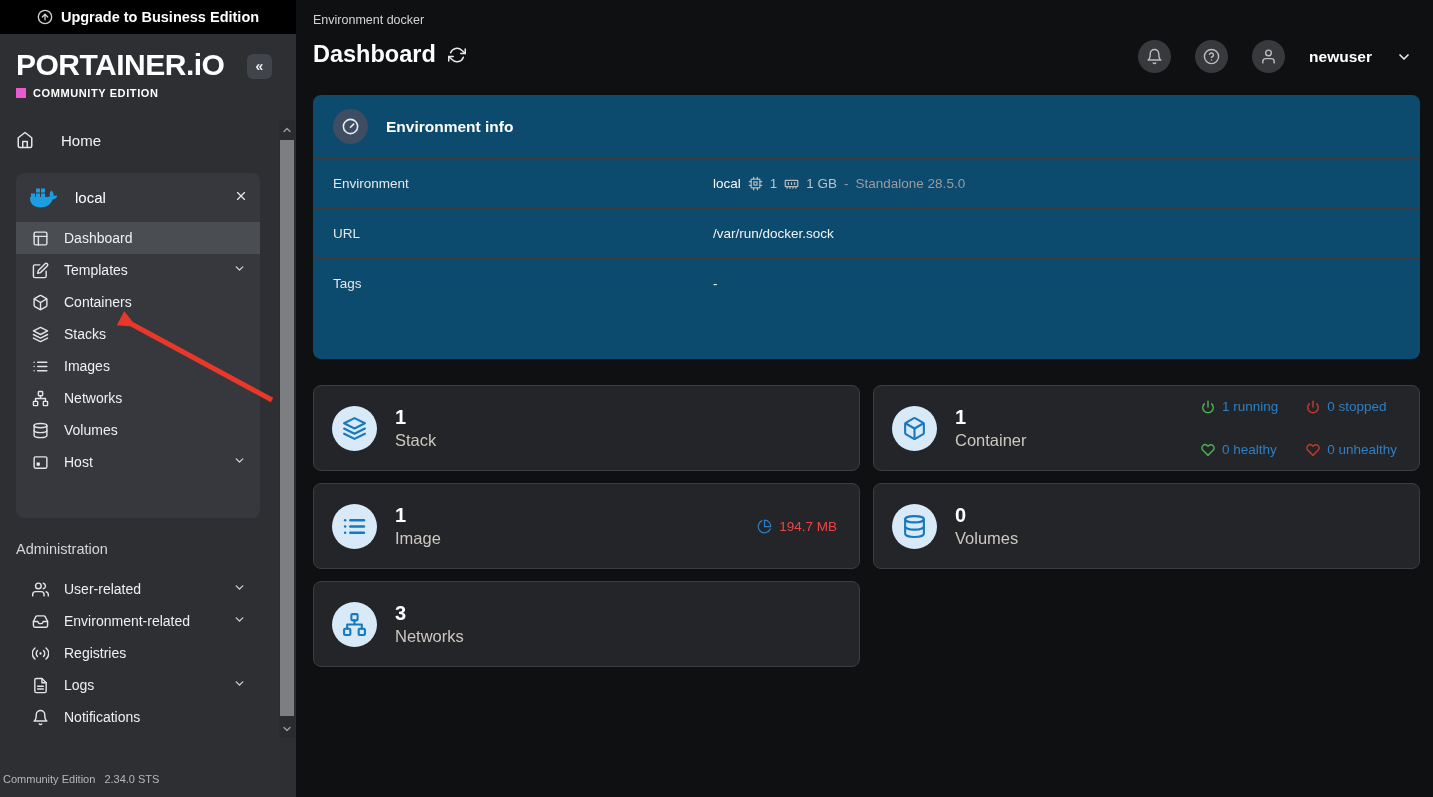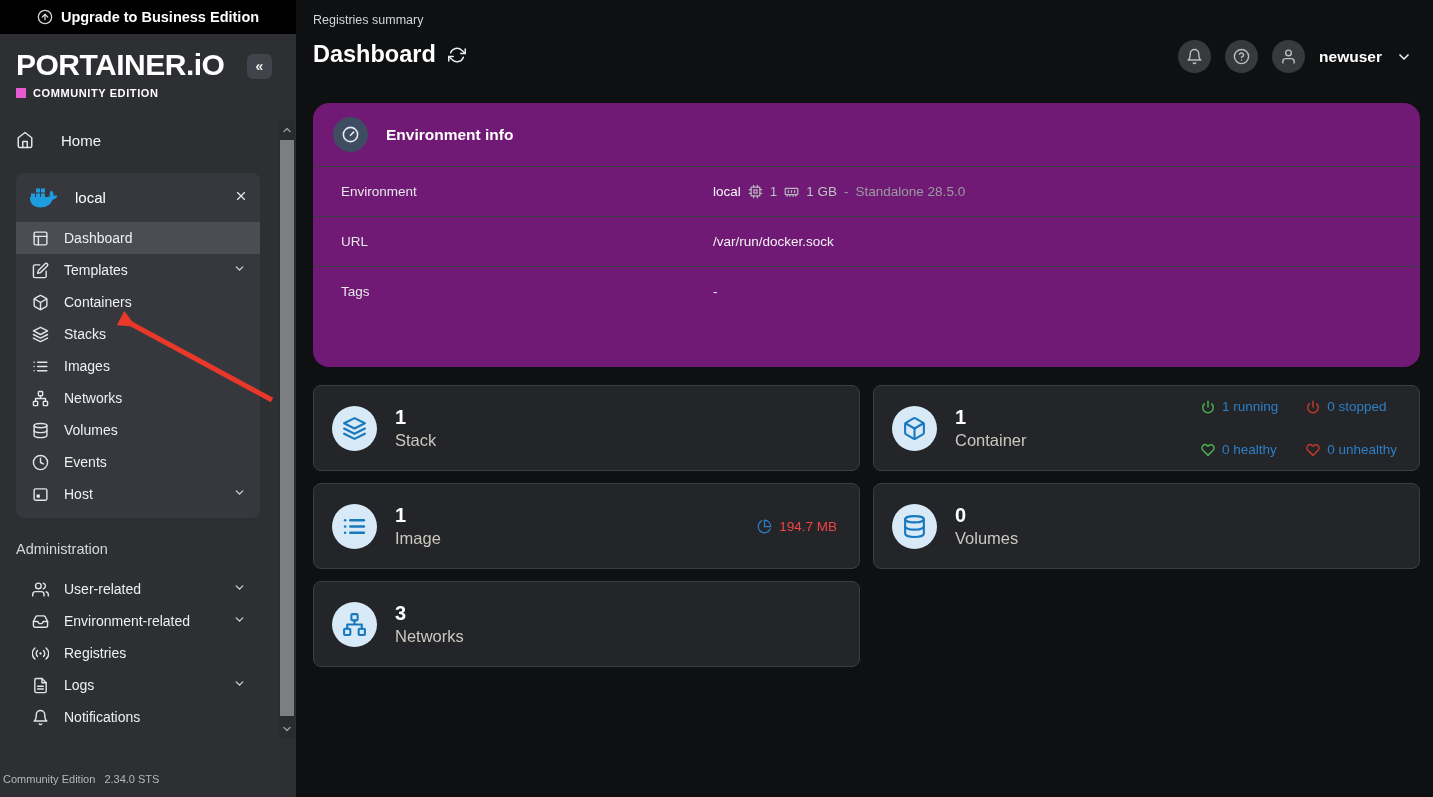--- a/index.html
+++ b/index.html
@@ -62,37 +62,37 @@
   .annot-arrow { position:absolute; left:0; top:0; pointer-events:none; z-index:50; }
 
   
   .main { position:absolute; left:296px; top:0; width:1137px; height:797px; background:#0f1012; }
   .breadcrumb { position:absolute; left:17px; top:13px; color:#d2d4d7; font-size:12.5px; }
   .title-row { position:absolute; left:17px; top:41px; display:flex; align-items:center; gap:12px; }
   .title-row h1 { color:#fff; font-size:23.5px; font-weight:700; }
   .refresh-btn { background:none; border:none; cursor:pointer; padding:0; line-height:0; }
   .refresh-btn svg { width:18px; height:18px; stroke:#e8eaec; }
 
-  .user-area { position:absolute; right:21px; top:40px; display:flex; align-items:center; gap:14px; }
+  .user-area { position:absolute; right:21px; top:40px; display:flex; align-items:center; gap:24px; }
   .circle-btn { width:33px; height:33px; border-radius:50%; background:#38393c; border:none;
             display:flex; align-items:center; justify-content:center; cursor:pointer; }
   .circle-btn svg { width:17px; height:17px; stroke:#bbbcbf; }
   .username { color:#fff; font-size:15.5px; font-weight:700; cursor:pointer; }
   .user-chev { line-height:0; cursor:pointer; }
   .user-chev svg { width:16px; height:16px; stroke:#e8eaec; }
 
-  .env-panel { position:absolute; left:17px; top:103px; width:1107px; height:264px;
-            background:#701a75; border-radius:16px; overflow:hidden; }
+  .env-panel { position:absolute; left:17px; top:95px; width:1107px; height:264px;
+            background:#0c4a6e; border-radius:8px; overflow:hidden; }
   .env-panel-head { display:flex; align-items:center; gap:18px; height:63px; padding-left:20px; }
   .gauge-circle { width:35px; height:35px; border-radius:50%; background:#3e4d62;
             display:flex; align-items:center; justify-content:center; }
   .gauge-circle svg { width:19px; height:19px; stroke:#e6ecf3; }
   .env-panel-title { color:#fff; font-size:15.5px; font-weight:700; }
   .env-row { display:flex; align-items:center; height:50px; border-top:1px solid #3a3b3f; font-size:13.5px; }
-  .env-row .lbl { width:400px; padding-left:28px; color:#e6e7e9; }
+  .env-row .lbl { width:400px; padding-left:20px; color:#e6e7e9; }
   .env-row .val { color:#f2f3f5; }
   .env-composite { display:flex; align-items:center; gap:7px; }
   .env-composite .nm { color:#f7f8fa; }
   .env-composite svg { width:15px; height:15px; stroke:#b6b8bc; }
   .env-composite .res { color:#bfc1c5; }
   .env-composite .dim { color:#9a9ca0; }
 
   .cards { position:absolute; left:17px; top:385px; width:1107px;
             display:grid; grid-template-columns:547px 547px; column-gap:13px; row-gap:12px; }
   .card { height:86px; background:#242529; border:1px solid #3b3d41; border-radius:8px;
@@ -221,27 +221,20 @@
         <div class="nav-item">
           <svg viewBox="0 0 24 24" fill="none" stroke-width="2" stroke-linecap="round" stroke-linejoin="round">
               <ellipse cx="12" cy="5" rx="9" ry="3"></ellipse>
               <path d="M21 12c0 1.66-4 3-9 3s-9-1.34-9-3"></path>
               <path d="M3 5v14c0 1.66 4 3 9 3s9-1.34 9-3V5"></path>
             </svg>
           <span>Volumes</span>
         </div>
         <div class="nav-item">
           <svg viewBox="0 0 24 24" fill="none" stroke-width="2" stroke-linecap="round" stroke-linejoin="round">
-              <circle cx="12" cy="12" r="10"></circle>
-              <polyline points="12 6 12 12 16 14"></polyline>
-            </svg>
-          <span>Events</span>
-        </div>
-        <div class="nav-item">
-          <svg viewBox="0 0 24 24" fill="none" stroke-width="2" stroke-linecap="round" stroke-linejoin="round">
               <rect x="3" y="4" width="18" height="16" rx="2"></rect>
               <rect x="6.5" y="12" width="4.5" height="4.5" fill="currentColor" stroke="none"></rect>
             </svg>
           <span>Host</span>
           <span class="chev"><svg viewBox="0 0 24 24" fill="none" stroke-width="2.5" stroke-linecap="round" stroke-linejoin="round">
                 <polyline points="6 9 12 15 18 9"></polyline>
               </svg></span>
         </div>
       </div>
     </div>
@@ -326,21 +319,21 @@
         <marker id="ah" markerWidth="18" markerHeight="16" refX="14" refY="8" orient="auto" markerUnits="userSpaceOnUse">
           <polygon points="18 0, 0 8, 18 16" fill="#e8382a"></polygon>
         </marker>
       </defs>
       <line x1="272" y1="400" x2="124" y2="320" stroke="#e8382a" stroke-width="5" marker-end="url(#ah)"></line>
     </svg>
   </aside>
 
   <main class="main">
 
-    <div class="breadcrumb">Registries summary</div>
+    <div class="breadcrumb">Environment docker</div>
     <div class="title-row">
       <h1>Dashboard</h1>
       <button class="refresh-btn">
         <svg viewBox="0 0 24 24" fill="none" stroke-width="2" stroke-linecap="round" stroke-linejoin="round">
             <polyline points="23 4 23 10 17 10"></polyline>
             <polyline points="1 20 1 14 7 14"></polyline>
             <path d="M3.51 9a9 9 0 0 1 14.85-3.36L23 10M1 14l4.64 4.36A9 9 0 0 0 20.49 15"></path>
           </svg>
       </button>
     </div>

